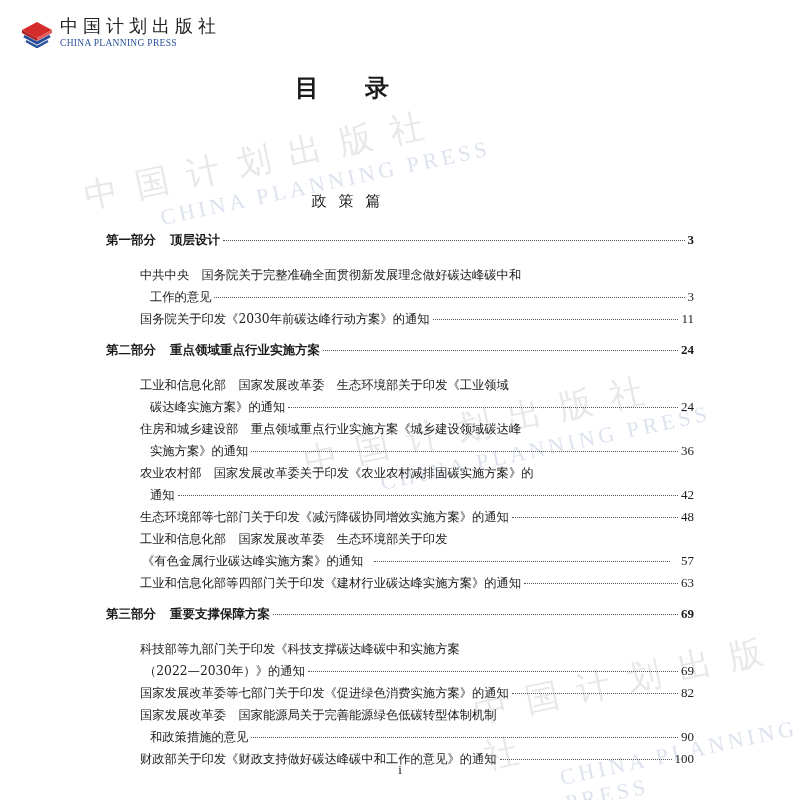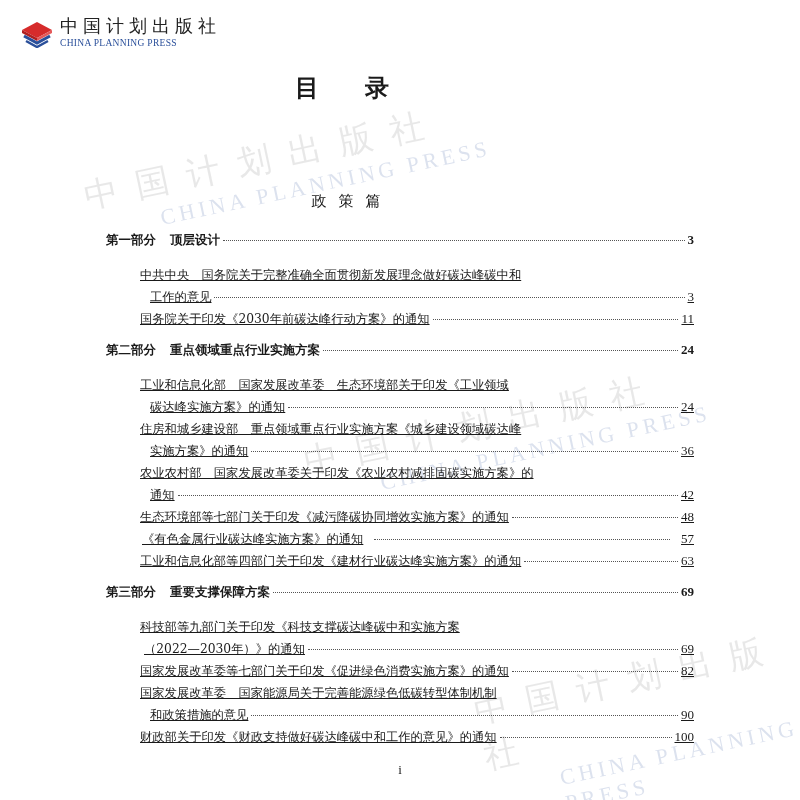--- a/index.html
+++ b/index.html
@@ -14,21 +14,21 @@
   .watermark { position:absolute; pointer-events:none; opacity:0.16; transform-origin:left top; }
   .wm-cn { font-family:"DejaVu Serif", serif; font-size:34px; letter-spacing:18px; color:#777; }
   .wm-en { font-family:"Liberation Serif", serif; font-size:22px; letter-spacing:4px; color:#2a4f9a; margin-left:70px; }
 
   .title { position:absolute; left:0; width:684px; top:72px; text-align:center; font-family:"DejaVu Sans", sans-serif; font-weight:bold; font-size:24px; letter-spacing:46px; text-indent:46px; }
   .subtitle { position:absolute; left:0; width:692px; top:192px; text-align:center; font-family:"DejaVu Sans", sans-serif; font-size:15px; letter-spacing:12px; text-indent:12px; }
 
   .toc { position:absolute; left:106px; width:588px; top:232px; }
   .part { display:flex; align-items:baseline; font-family:"DejaVu Sans", sans-serif; font-weight:bold; font-size:12.5px; height:18px; }
   .part .num { margin-right:14px; }
-  .entry { display:flex; align-items:baseline; font-size:12.3px; height:22px; line-height:22px; padding-left:34px;text-decoration:underline; }
+  .entry { display:flex; align-items:baseline; font-size:12.3px; height:22px; line-height:22px; padding-left:34px; }
   .entry.cont { padding-left:44px; }
   .entry .txt { white-space:nowrap; }
   .dots { flex:1; border-bottom:1.4px dotted #555; margin:0 3px; transform:translateY(-3px); }
   .pg { font-family:"Liberation Serif", serif; font-size:13px; }
   .gap-after-part { height:14px; }
   .gap-before-part { height:12px; }
 
   .footer { position:absolute; left:0; width:800px; top:762px; text-align:center; font-family:"Liberation Serif", serif; font-size:13px; }
 </style>
 </head>
@@ -132,20 +132,23 @@
       </div>
   </div>
   <div>
     <div class="entry">
         <span class="txt">生态环境部等七部门关于印发《减污降碳协同增效实施方案》的通知</span>
         <span class="dots"></span>
         <span class="pg">48</span>
       </div>
   </div>
   <div>
+    <div class="entry">
+        <span class="txt">工业和信息化部　国家发展改革委　生态环境部关于印发</span>
+      </div>
     <div class="entry" style="padding-left:36px;gap:8px;">
         <span class="txt">《有色金属行业碳达峰实施方案》的通知</span>
         <span class="dots"></span>
         <span class="pg">57</span>
       </div>
   </div>
   <div>
     <div class="entry">
         <span class="txt">工业和信息化部等四部门关于印发《建材行业碳达峰实施方案》的通知</span>
         <span class="dots"></span>

